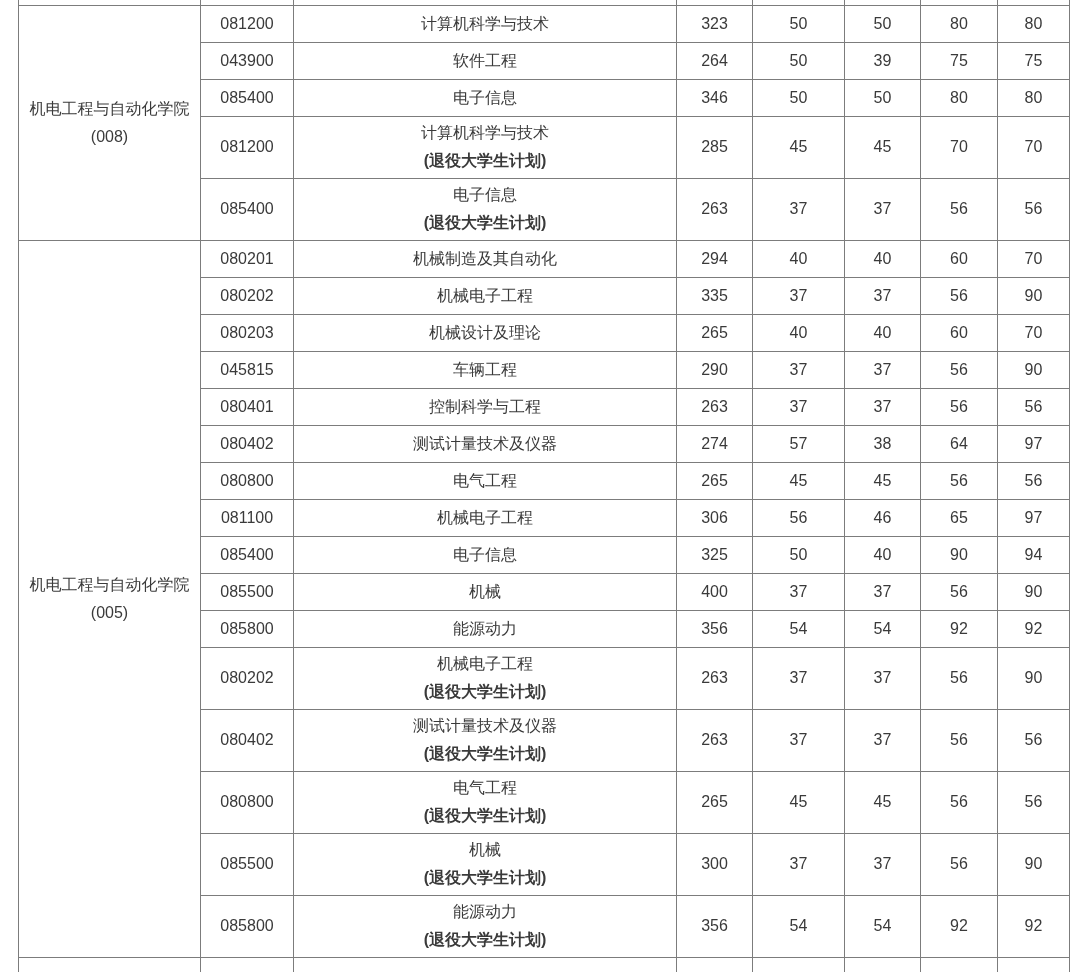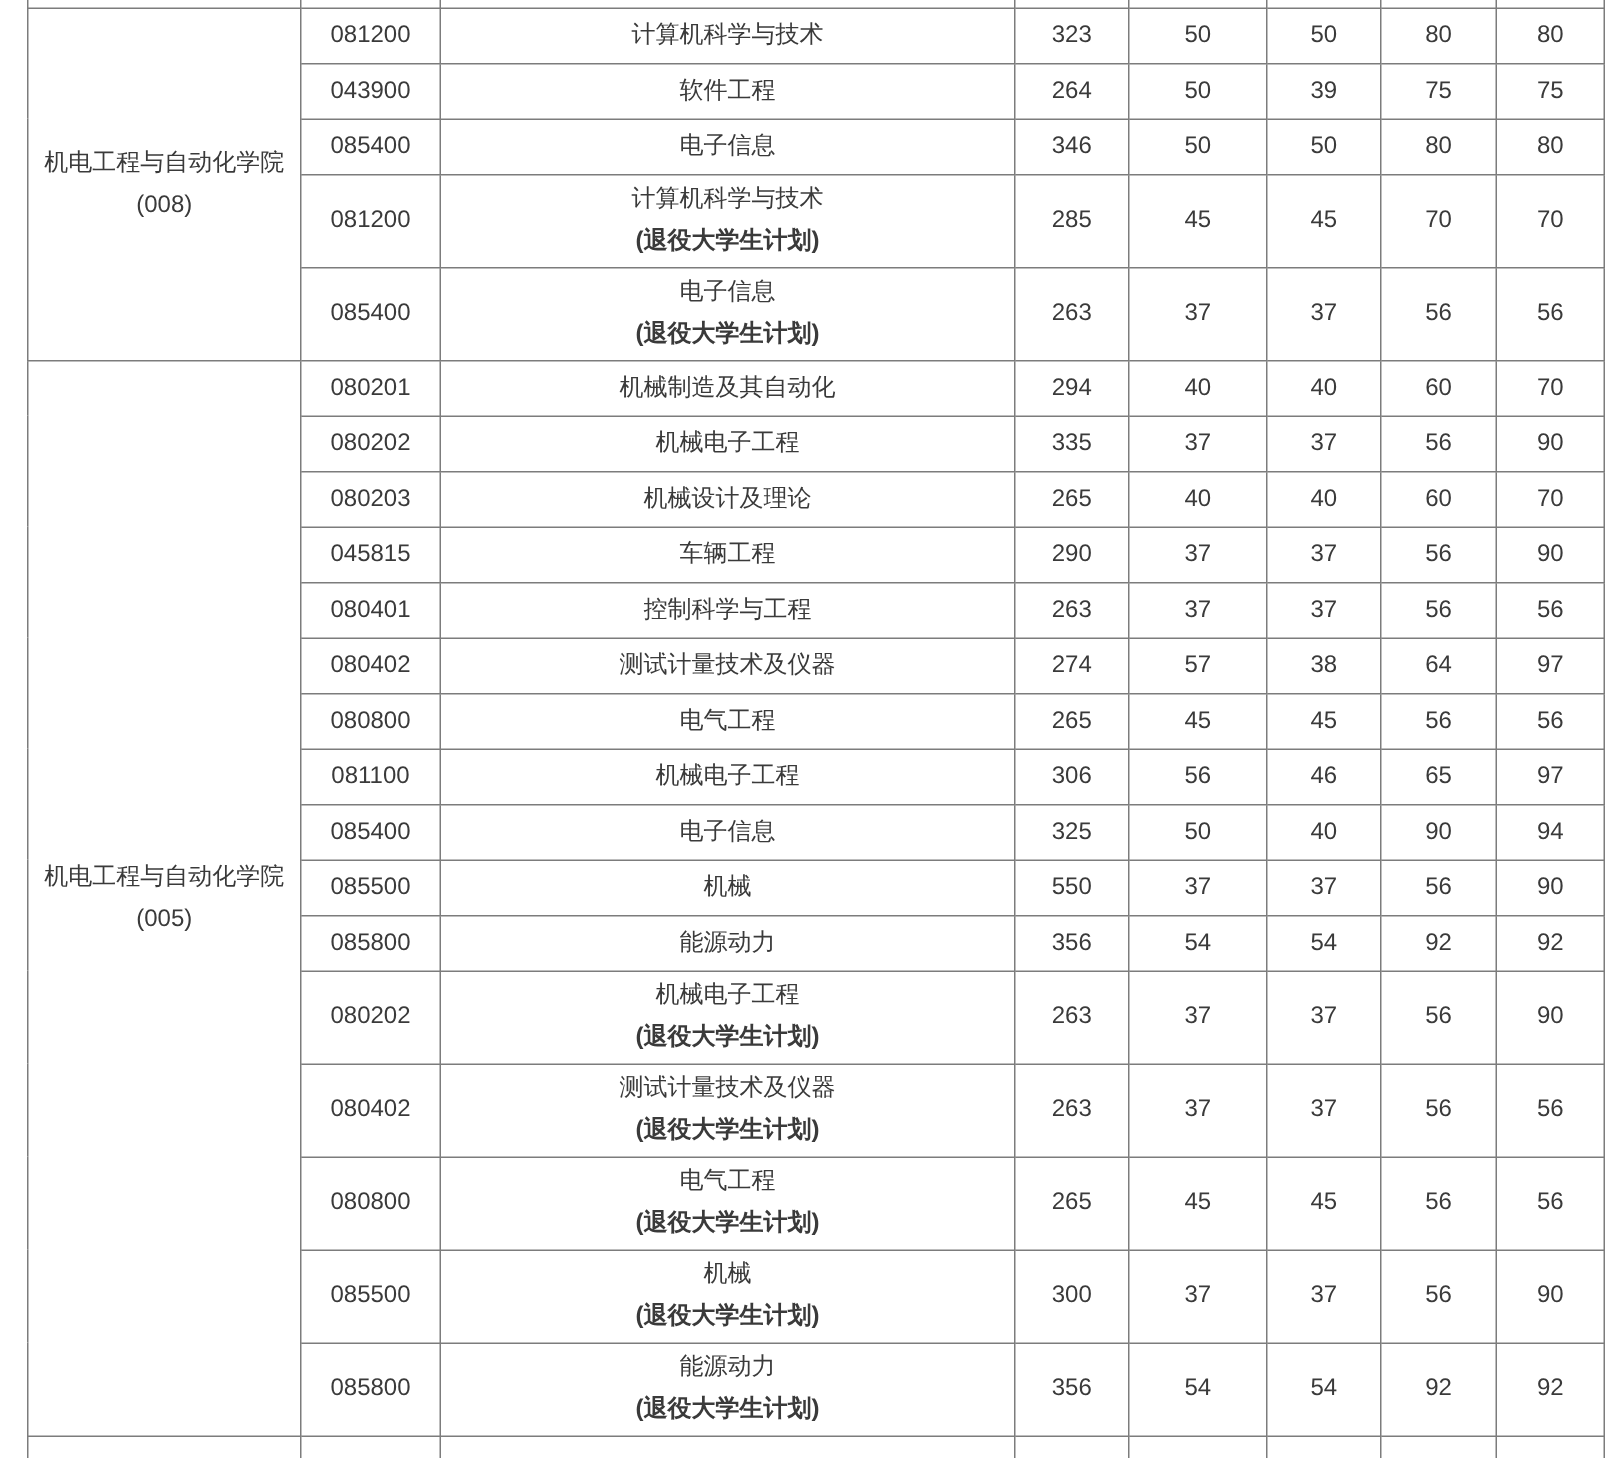--- a/index.html
+++ b/index.html
@@ -222,21 +222,21 @@
         <td class="score-cell">50</td>
         <td class="score-cell">40</td>
         <td class="score-cell">90</td>
         <td class="score-cell">94</td>
       </tr>
       <tr class="row-single">
         <td class="code-cell">085500</td>
         <td class="major-cell">
           <div class="major-name">机械</div>
         </td>
-        <td class="score-cell">550</td>
+        <td class="score-cell">400</td>
         <td class="score-cell">37</td>
         <td class="score-cell">37</td>
         <td class="score-cell">56</td>
         <td class="score-cell">90</td>
       </tr>
       <tr class="row-single">
         <td class="code-cell">085800</td>
         <td class="major-cell">
           <div class="major-name">能源动力</div>
         </td>

